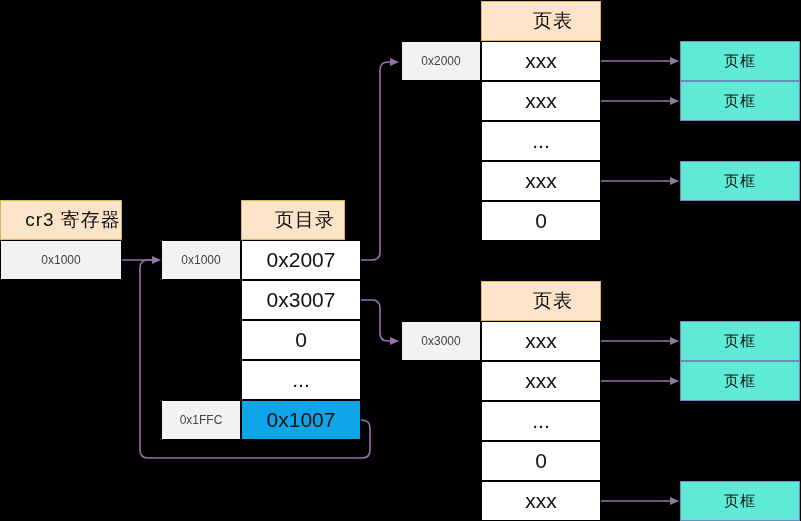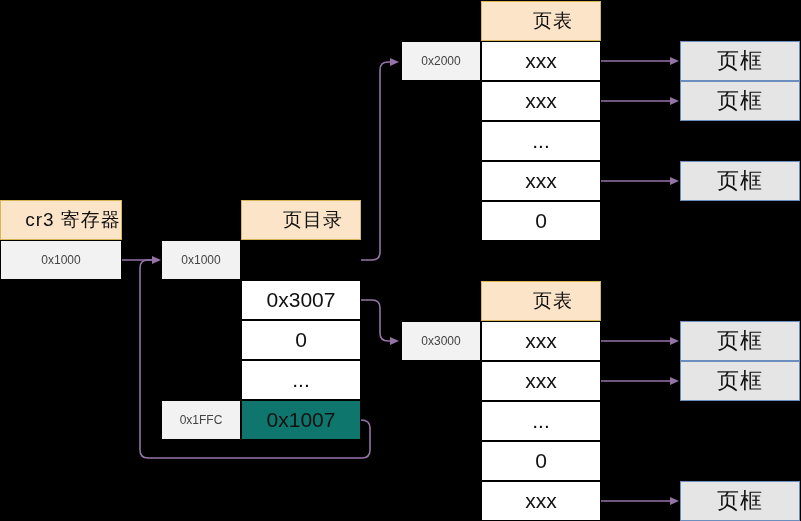--- a/index.html
+++ b/index.html
@@ -12,28 +12,28 @@
   }
   .box{position:absolute;box-sizing:border-box;display:flex;align-items:center;justify-content:center;}
   .hdr{
     background:#fce4c8;border:1px solid #d6b656;color:#111;
     font-size:19px;letter-spacing:1px;padding-left:24px;
   }
   .cell{
     background:#ffffff;border:1px solid #000000;color:#111;
     font-size:21px;
   }
-  .cell.pink{background:#0f766e;}
+  .cell.pink{background:#0ea5e9;}
   .addr{
     background:#f2f2f2;border:1px solid #000000;color:#444;
     font-size:12px;
   }
   .frame{
-    background:#e5e5e5;border:1px solid #6c8ebf;color:#111;
-    font-size:22px;letter-spacing:1px;
+    background:#5eead4;border:1px solid #6c8ebf;color:#111;
+    font-size:15px;letter-spacing:1px;
   }
   svg.links{position:absolute;left:0;top:0;width:801px;height:521px;pointer-events:none;}
   .ln{fill:none;stroke:#9673a6;stroke-width:1.6px;}
   .ah{fill:#9673a6;}
 </style>
 </head>
 <body>
 
 <div id="canvas">
 
@@ -62,25 +62,26 @@
     <polygon class="ah" points="679,341 670,337 670,345"></polygon>
     <path class="ln" d="M601,381 L676,381"></path>
     <polygon class="ah" points="679,381 670,377 670,385"></polygon>
     <path class="ln" d="M601,501 L676,501"></path>
     <polygon class="ah" points="679,501 670,497 670,505"></polygon>
   </svg>
 
   <div class="box hdr" style="left:0px;top:200px;width:122px;height:40px;">cr3 寄存器</div>
   <div class="box addr" style="left:0px;top:240px;width:122px;height:40px;">0x1000</div>
 
-  <div class="box hdr" style="left:241px;top:200px;width:120px;height:40px;">页目录</div>
+  <div class="box hdr" style="left:241px;top:200px;width:104px;height:40px;">页目录</div>
 
   <div class="box addr" style="left:161px;top:240px;width:80px;height:40px;">0x1000</div>
   <div class="box addr" style="left:161px;top:400px;width:80px;height:40px;">0x1FFC</div>
 
+  <div class="box cell" style="left:241px;top:240px;width:120px;height:40px;">0x2007</div>
   <div class="box cell" style="left:241px;top:280px;width:120px;height:40px;">0x3007</div>
   <div class="box cell" style="left:241px;top:320px;width:120px;height:40px;">0</div>
   <div class="box cell" style="left:241px;top:360px;width:120px;height:40px;">...</div>
   <div class="box cell pink" style="left:241px;top:400px;width:120px;height:40px;">0x1007</div>
 
   <div class="box hdr" style="left:481px;top:1px;width:120px;height:40px;">页表</div>
   <div class="box addr" style="left:401px;top:41px;width:80px;height:40px;">0x2000</div>
 
   <div class="box cell" style="left:481px;top:41px;width:120px;height:40px;">xxx</div>
   <div class="box cell" style="left:481px;top:81px;width:120px;height:40px;">xxx</div>

